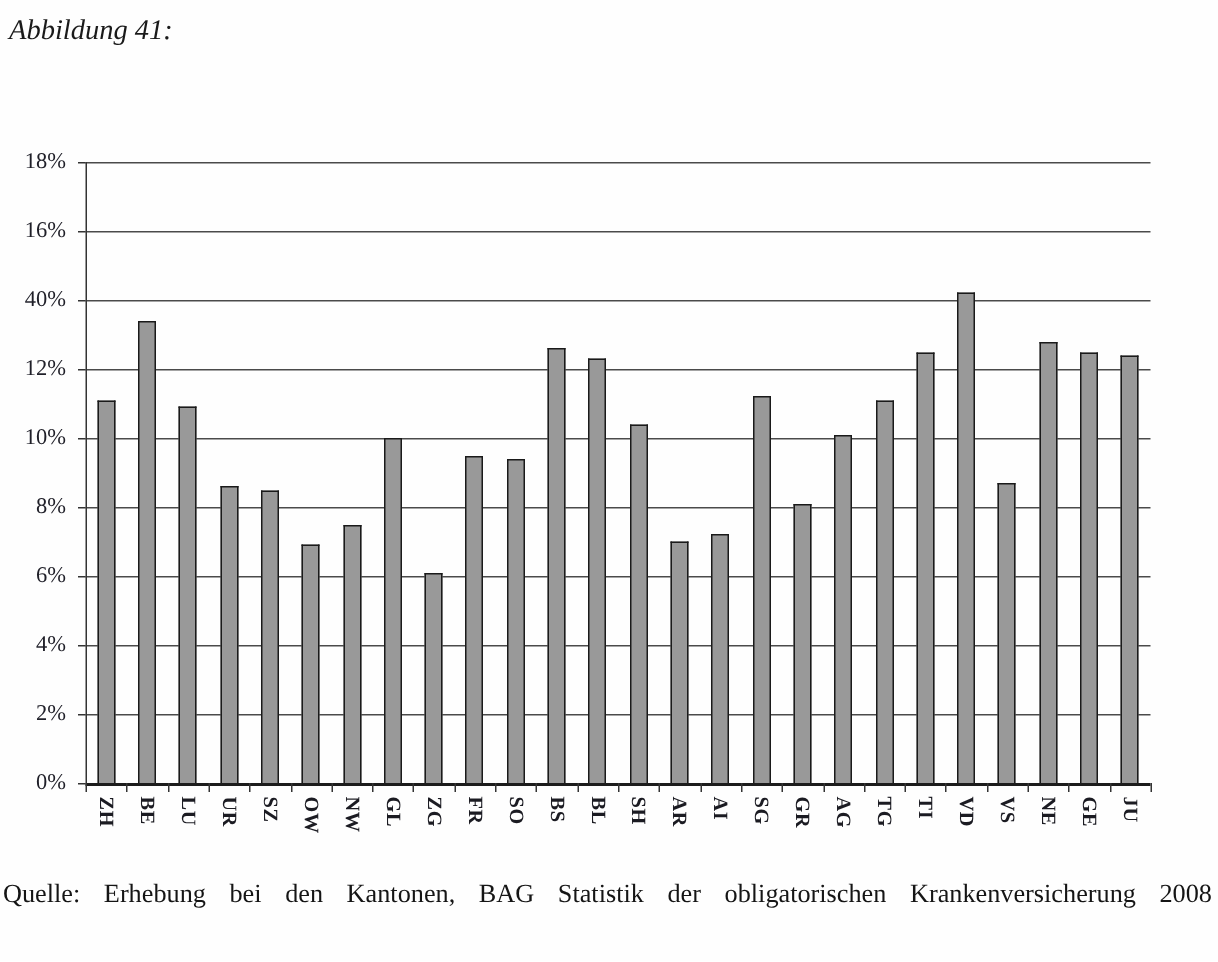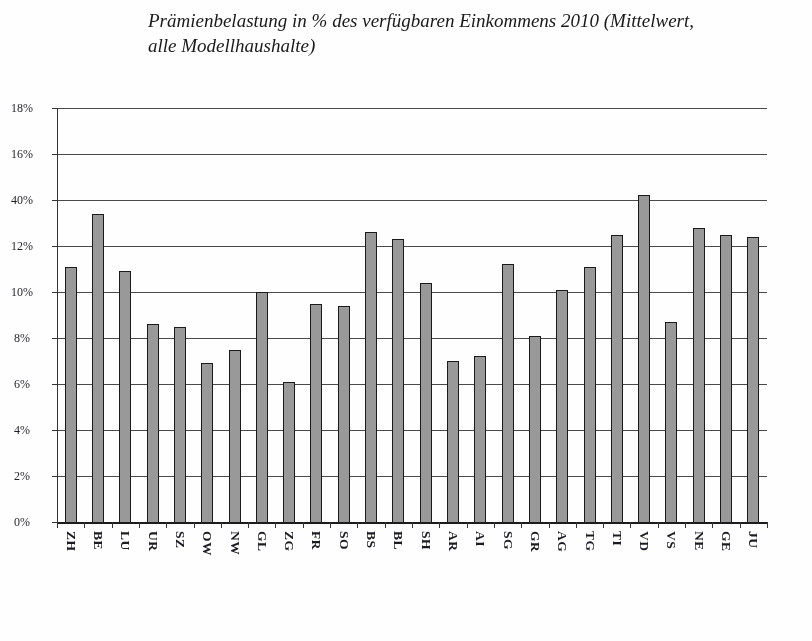--- a/index.html
+++ b/index.html
@@ -25,22 +25,22 @@
     font-style:italic;font-size:19px;line-height:25px;white-space:nowrap;
   }
   
   .chart-layer{position:absolute;left:0;top:0;width:812px;height:641px;}
   .gridline{position:absolute;height:1px;background:#4a4a4a;}
   .y-axis-line{position:absolute;width:1px;background:#333;}
   .x-axis-line{position:absolute;height:2px;background:#1c1c1c;}
   .y-tick{position:absolute;height:1px;width:5px;background:#333;}
   .x-tick{position:absolute;width:1px;height:6px;background:#333;}
   .y-label{
-    position:absolute;width:44px;text-align:center;
-    font-size:12px;line-height:18px;height:18px;color:#1f1f28;
+    position:absolute;width:44px;text-align:right;
+    font-size:15px;line-height:18px;height:18px;color:#1f1f28;
   }
   .x-label{
     position:absolute;
     writing-mode:vertical-rl;
     font-size:13.5px;font-weight:600;letter-spacing:0.5px;
     color:#1b1b22;width:16px;text-align:left;
   }
   .bar{
     position:absolute;
     box-sizing:border-box;
@@ -52,22 +52,21 @@
     font-size:17.5px;line-height:27px;color:#151515;
   }
   .source .line1{text-align:justify;text-align-last:justify;}
   .source .line2{text-align:left;}
 </style>
 </head>
 <body>
 
 <div class="page">
 
-  <div class="caption-line1">Prämienbelastung in % des verfügbaren Einkommens 2010 (Mittelwert,</div>
-  <div class="caption-line2">alle Modellhaushalte)</div>
+  <div class="figure-label">Abbildung 41:</div>
 
   <div class="chart-layer" id="chart">
       <div class="y-tick" style="left: 52px; top: 522px;"></div>
       <div class="y-label" style="left: 0px; top: 513px;">0%</div>
       <div class="gridline" style="left: 57px; top: 476px; width: 710px;"></div>
       <div class="y-tick" style="left: 52px; top: 476px;"></div>
       <div class="y-label" style="left: 0px; top: 467px;">2%</div>
       <div class="gridline" style="left: 57px; top: 430px; width: 710px;"></div>
       <div class="y-tick" style="left: 52px; top: 430px;"></div>
       <div class="y-label" style="left: 0px; top: 421px;">4%</div>
@@ -169,15 +168,16 @@
       <div class="x-tick" style="left: 603.154px; top: 522px;"></div>
       <div class="x-tick" style="left: 630.462px; top: 522px;"></div>
       <div class="x-tick" style="left: 657.769px; top: 522px;"></div>
       <div class="x-tick" style="left: 685.077px; top: 522px;"></div>
       <div class="x-tick" style="left: 712.385px; top: 522px;"></div>
       <div class="x-tick" style="left: 739.692px; top: 522px;"></div>
       <div class="x-tick" style="left: 767px; top: 522px;"></div>
     </div>
 
   <div class="source">
+    <div class="line1">Quelle: Erhebung bei den Kantonen, BAG Statistik der obligatorischen Krankenversicherung 2008</div>
   </div>
 
 </div>
 
 </body></html>

